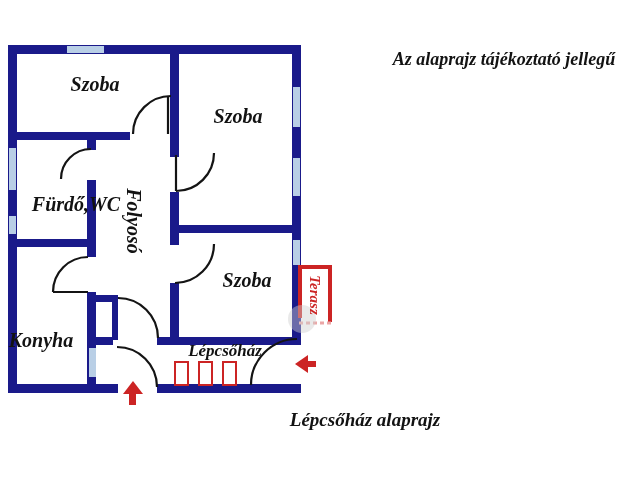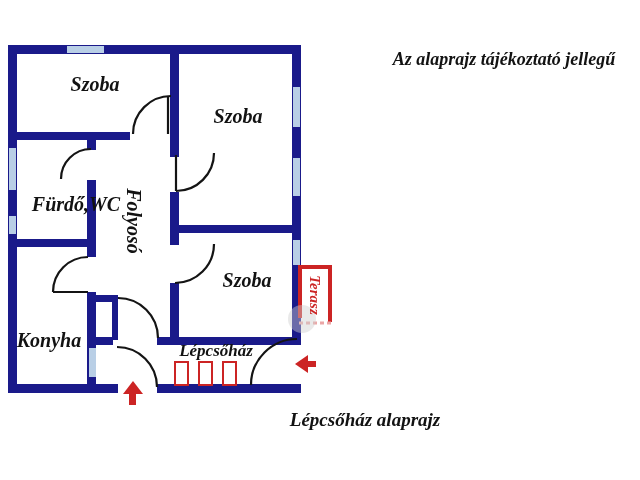--- a/index.html
+++ b/index.html
@@ -96,19 +96,19 @@
     </g>
 
     <circle cx="302" cy="319" r="14" fill="#cfcfcf" opacity="0.45"></circle>
   </svg>
 
   <div class="lbl room" style="left:95px;top:84px;">Szoba</div>
   <div class="lbl room" style="left:238px;top:116px;">Szoba</div>
   <div class="lbl room" style="left:247px;top:280px;">Szoba</div>
   <div class="lbl room" style="left:76px;top:204px;">Fürdő,WC</div>
   <div class="lbl room rot" style="left:133px;top:221px;">Folyosó</div>
-  <div class="lbl room" style="left:49px;top:340px;">Konyha</div>
-  <div class="lbl small" style="left:216px;top:351px;">Lépcsőház</div>
+  <div class="lbl room" style="left:41px;top:340px;">Konyha</div>
+  <div class="lbl small" style="left:225px;top:351px;">Lépcsőház</div>
   <div class="lbl terasz rot" style="left:314px;top:295px;">Terasz</div>
 
   <div class="lbl title" style="left:504px;top:59px;">Az alaprajz tájékoztató jellegű</div>
   <div class="lbl caption" style="left:365px;top:420px;">Lépcsőház alaprajz</div>
 </div>
 
 </body></html>

